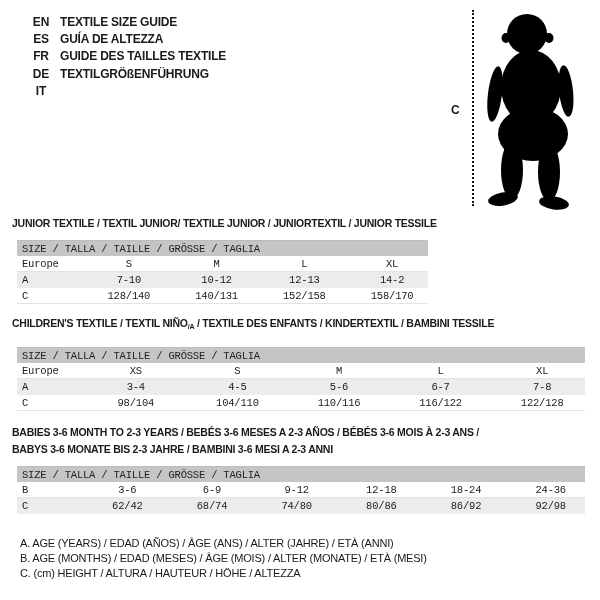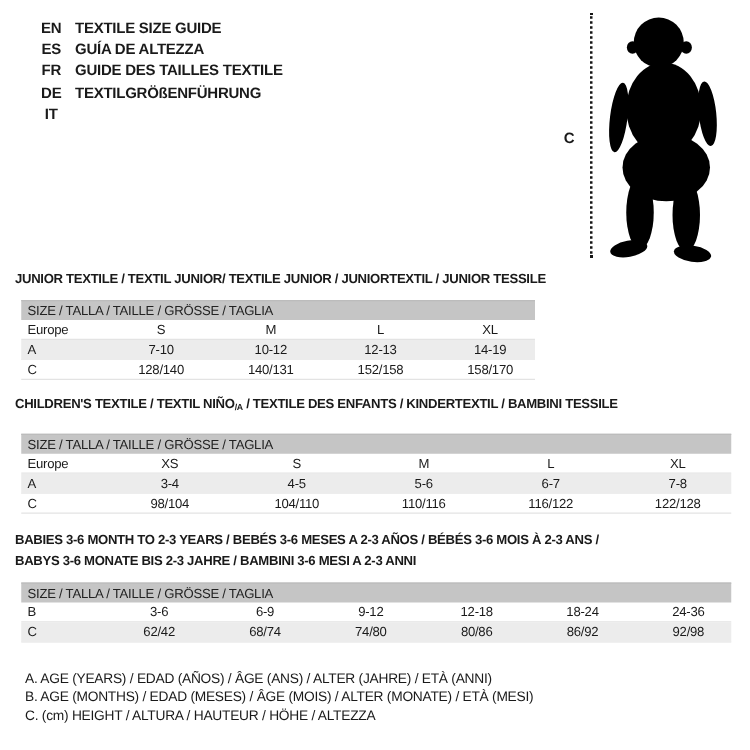--- a/index.html
+++ b/index.html
@@ -27,21 +27,21 @@
 
   
   .section-title { position:absolute; left:12px; font-weight:bold;
                    font-size:10.5px; letter-spacing:-0.25px; white-space:nowrap; }
   #junior-title   { top:217px; }
   #children-title { top:317px; }
   #babies-title   { top:424px; line-height:17px; }
   .sub { font-size:7px; vertical-align:-2px; }
 
   
-  .table { position:absolute; left:17px; font-size:10.5px; letter-spacing:-0.2px; }
+  .table { position:absolute; left:17px; font-size:10.5px; letter-spacing:-0.2px;font-family:Liberation Mono, monospace; }
   #junior-table   { top:240px; width:411px; }
   #children-table { top:347px; width:568px; }
   #babies-table   { top:466px; width:568px; }
 
   .thead { background:#c5c5c5; height:16px; line-height:16px;
            padding-left:5px; color:#222222; border-top:1px solid #bcbcbc; }
   .trow  { display:flex; height:16px; align-items:center;
            border-bottom:1px solid #e3e3e3;gap:16px; }
   .trow.alt { background:#ececec; border-bottom-color:#ececec; }
   .tlabel { width:60px; padding-left:5px; }
@@ -104,21 +104,21 @@
       <span class="tcell">S</span>
       <span class="tcell">M</span>
       <span class="tcell">L</span>
       <span class="tcell">XL</span>
     </div>
     <div class="trow alt">
       <span class="tlabel">A</span>
       <span class="tcell">7-10</span>
       <span class="tcell">10-12</span>
       <span class="tcell">12-13</span>
-      <span class="tcell">14-19</span>
+      <span class="tcell">14-2</span>
     </div>
     <div class="trow">
       <span class="tlabel">C</span>
       <span class="tcell">128/140</span>
       <span class="tcell">140/131</span>
       <span class="tcell">152/158</span>
       <span class="tcell">158/170</span>
     </div>
   </div>
 

